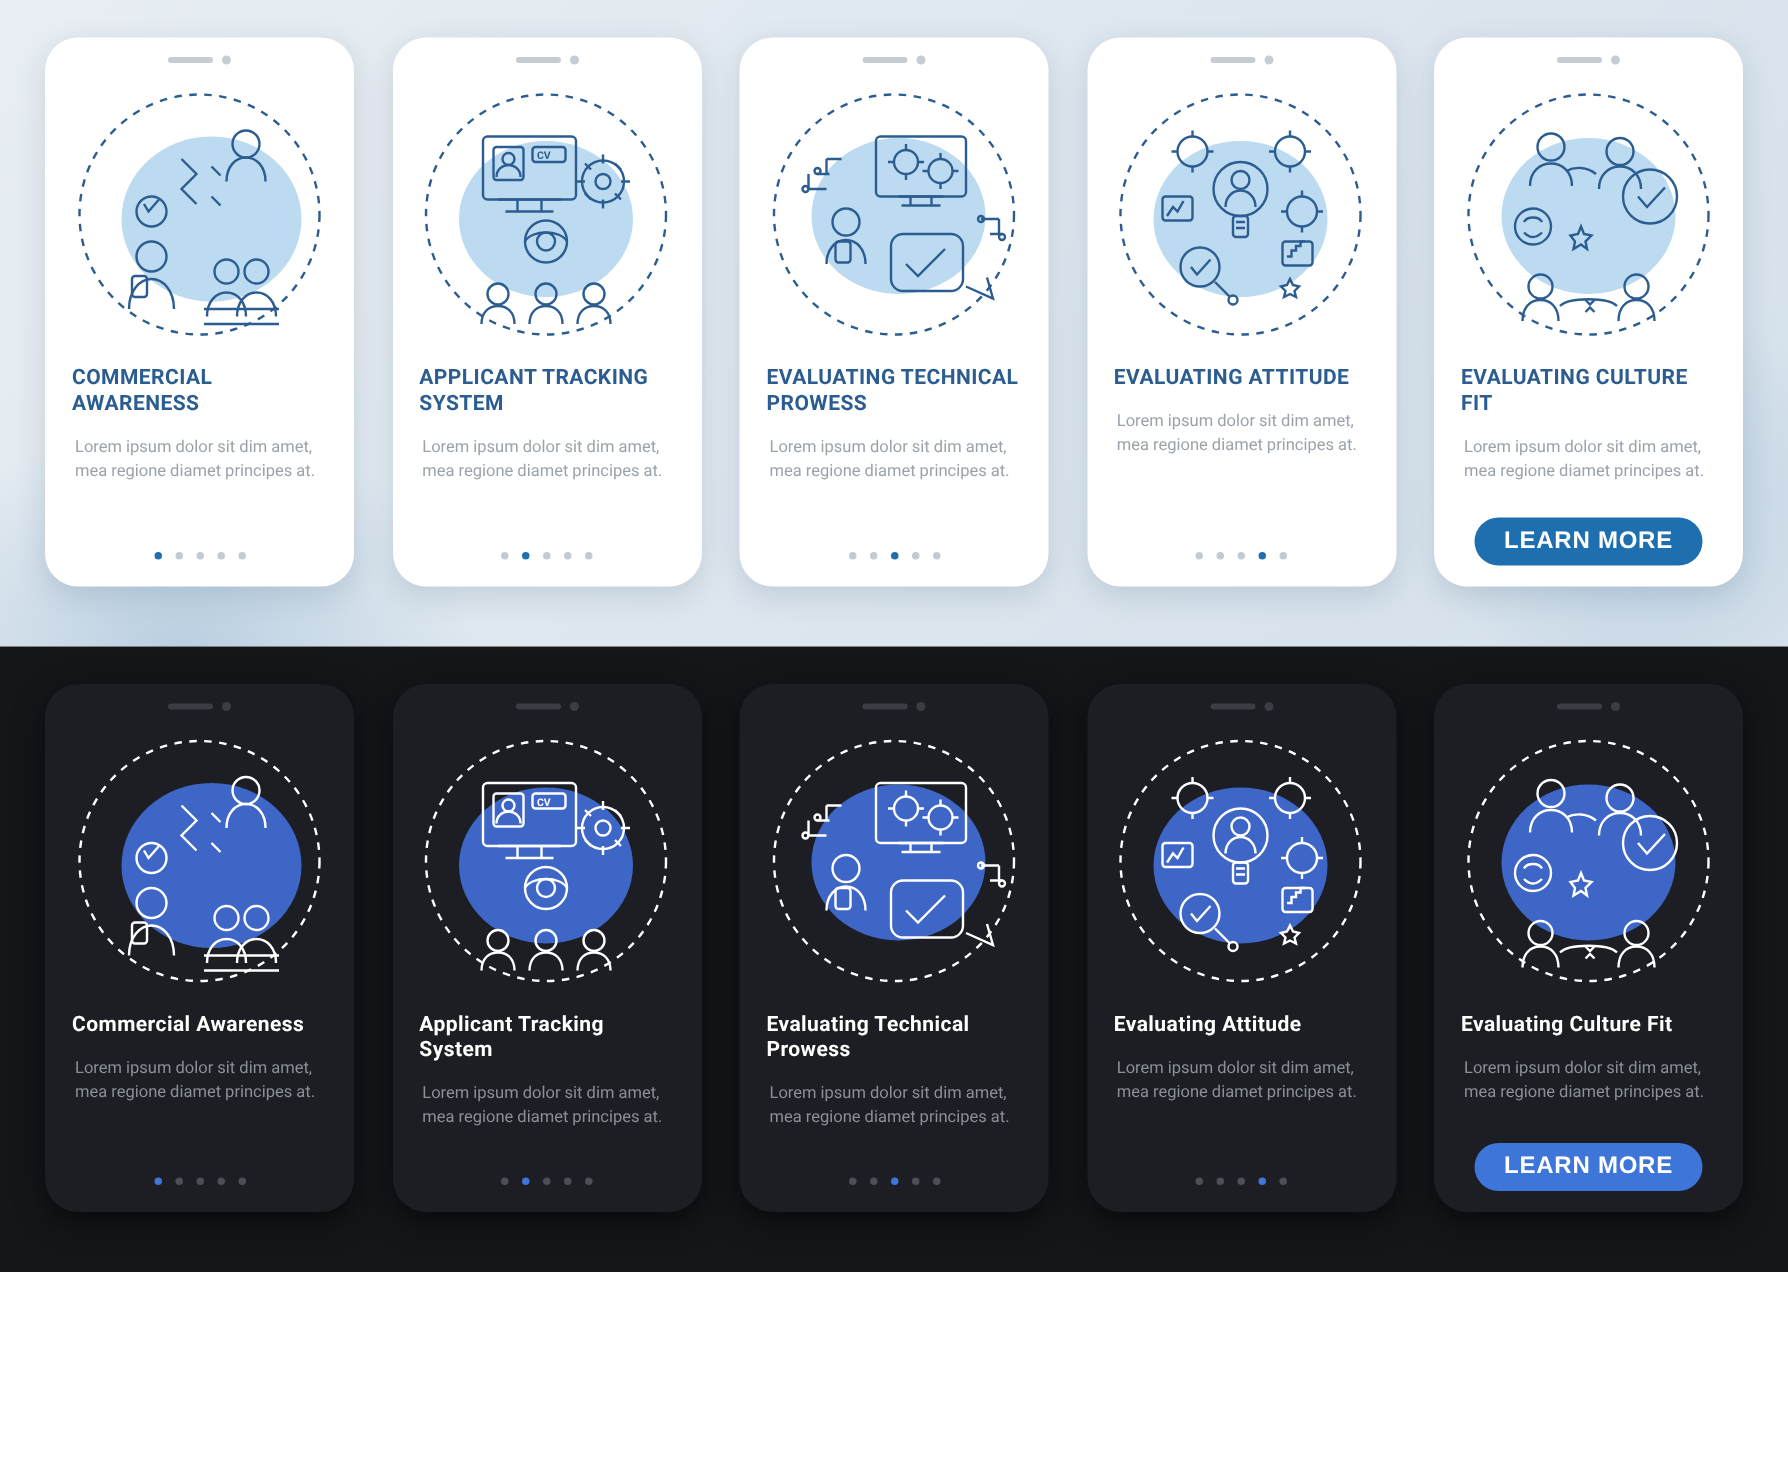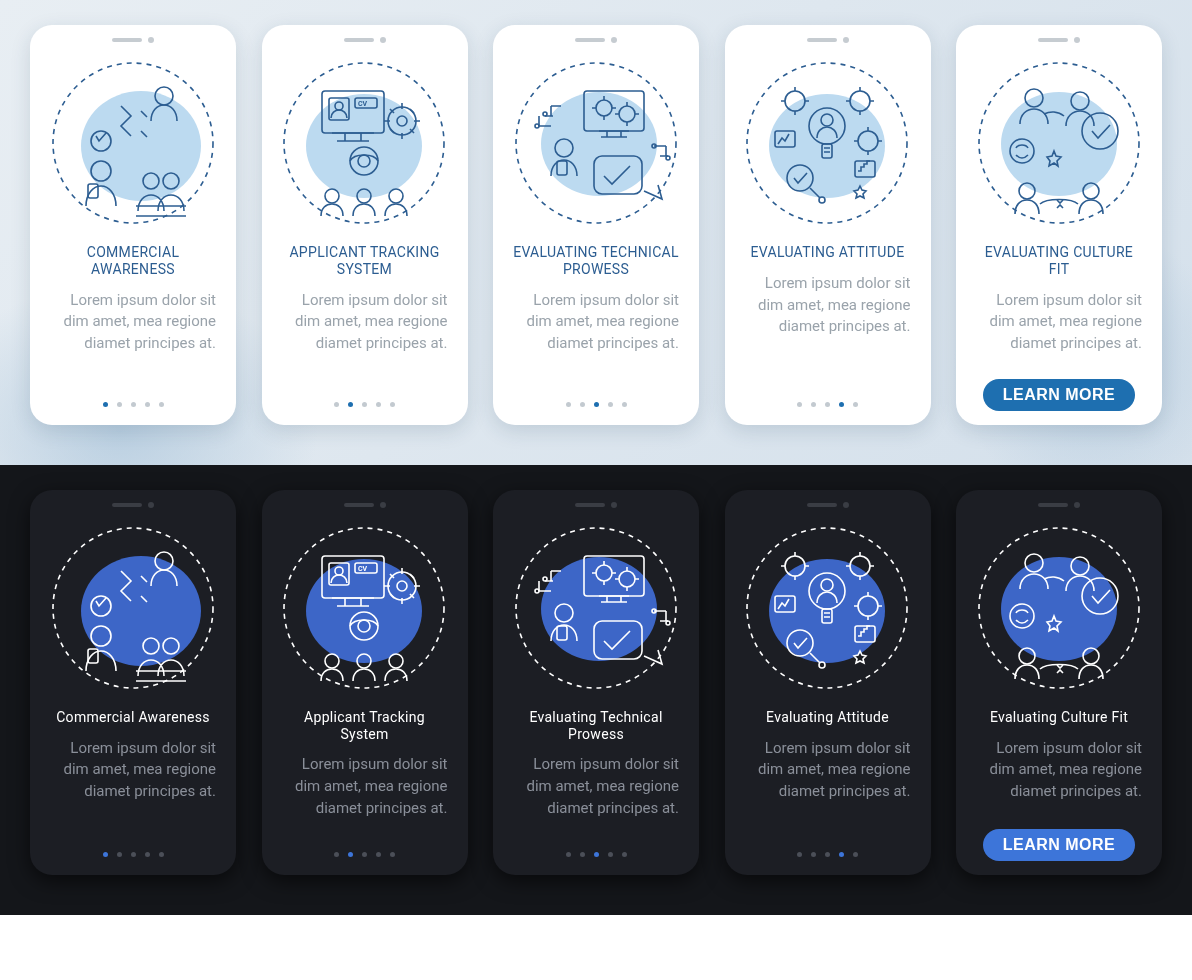--- a/index.html
+++ b/index.html
@@ -36,28 +36,28 @@
   .notch .dot  { width: 6px; height: 6px; border-radius: 50%; }
   .phone-light .notch .bar, .phone-light .notch .dot { background: #c6ccd1; }
   .phone-dark  .notch .bar, .phone-dark  .notch .dot { background: #3a3d44; }
 
   .illust {
     height: 185px; display: flex; justify-content: center; align-items: center;
   }
   .illust svg { width: 175px; height: 175px; }
 
   .title {
-    text-align: center; font-weight: 400; line-height: 1.2;
+    text-align: left; font-weight: 700; line-height: 1.2;
     margin: 8px 10px 12px; font-size: 14px; letter-spacing: .3px;
   }
   .phone-light .title { color: #2c5d91; text-transform: uppercase; }
   .phone-dark  .title { color: #ffffff; }
 
   .body {
-    text-align: right; font-size: 15px; line-height: 1.45; padding: 0 12px;
+    text-align: left; font-size: 11px; line-height: 1.45; padding: 0 12px;
   }
   .phone-light .body { color: #9aa3ab; }
   .phone-dark  .body { color: #8a8f99; }
 
   .pager {
     display: flex; justify-content: center; gap: 9px; margin-top: 32px; margin-bottom: 6px;
   }
   .pager span {
     width: 5px; height: 5px; border-radius: 50%;
   }

